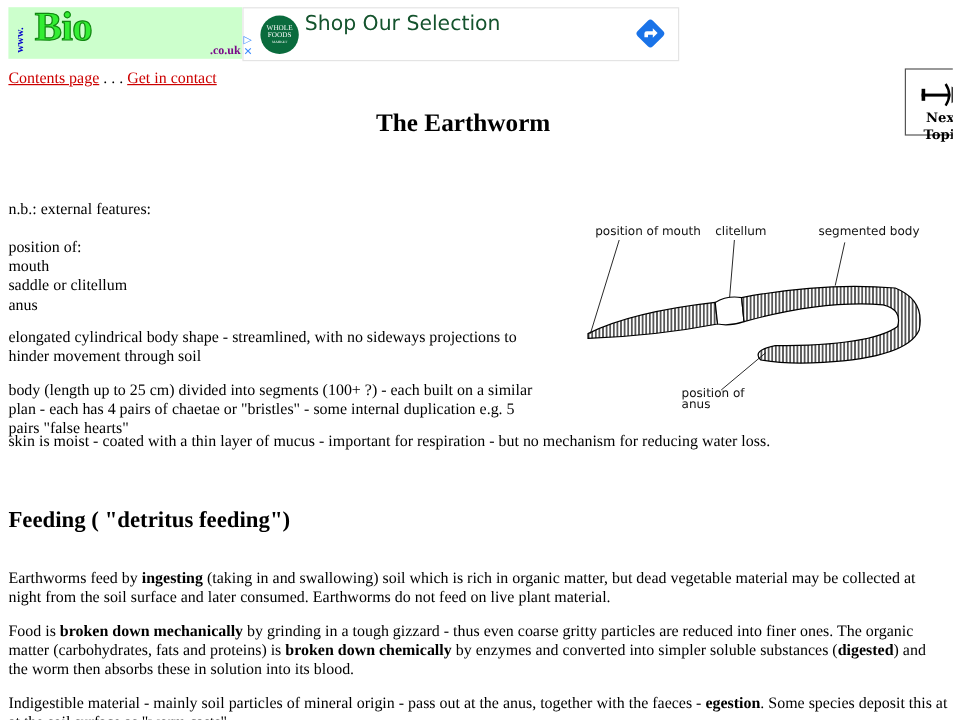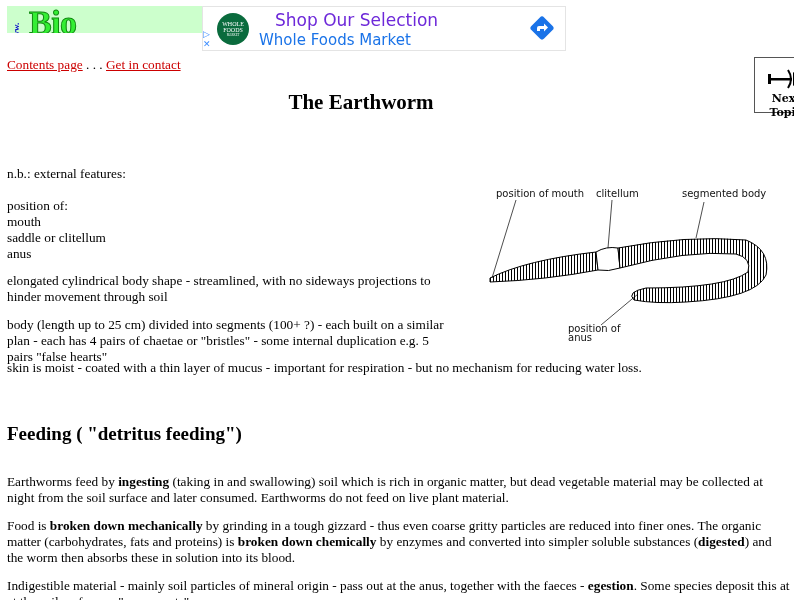--- a/index.html
+++ b/index.html
@@ -1,21 +1,21 @@
 <!DOCTYPE html>
 <html><head>
   <meta charset="utf-8">
   <style>
     html, body { margin: 0; padding: 0; background: #ffffff; }
     body {
       width: 794px; height: 600px; overflow: hidden; position: relative;
       font-family: "Liberation Serif", serif; font-size: 13.3px; color: #000;
     }
     .logo {
-      position: absolute; left: 7px; top: 6px; width: 195px; height: 27px;
+      position: absolute; left: 7px; top: 6px; width: 195px; height: 43px;
       background: #ccffcc; overflow: hidden;
     }
     .logo .www {
       position: absolute; left: 4px; top: 8px; width: 12px; height: 30px;
       color: #0000cc; font-weight: bold; font-size: 9px;
       writing-mode: vertical-rl; transform: rotate(180deg);
       font-family: "Liberation Serif", serif; letter-spacing: 0px;
     }
     .logo .bio {
       position: absolute; left: 22px; top: -2px; font-weight: bold; font-size: 34px;
@@ -35,36 +35,36 @@
       background: #fff; border: 1px solid #e4e4e4; box-sizing: border-box;
       font-family: "DejaVu Sans", sans-serif;
     }
     .ad .adchoice { position: absolute; left: 0px; top: 22px; width: 10px; font-size: 9px; color: #3b8cff; line-height: 10px; }
     .ad .logo-circle {
       position: absolute; left: 14px; top: 6px; width: 32px; height: 32px; border-radius: 50%;
       background: #0a6b3d; color: #fff; font-family: "Liberation Serif", serif;
       font-size: 6px; line-height: 6px; text-align: center; display: flex; flex-direction: column;
       justify-content: center; align-items: center;
     }
-    .ad .headline { position: absolute; left: 72px; top: 3px; font-size: 17px; color: #6d28d9; }
+    .ad .headline { position: absolute; left: 51px; top: 3px; font-size: 17px; color: #14532d; }
     .ad .brand { position: absolute; left: 56px; top: 24px; font-size: 15px; color: #1a73e8; font-weight: 500; }
     .ad .go {
       position: absolute; right: 10px; top: 8px; width: 26px; height: 26px;
     }
     .toplinks { position: absolute; left: 7px; top: 57px; font-size: 13.3px; }
     .toplinks a { color: #cc0000; text-decoration: underline; text-align: right; }
     .next {
       position: absolute; left: 714px; top: 57px; width: 64px; height: 56px;
       border: 1px solid #555; box-sizing: border-box; text-align: center;
       font-family: "DejaVu Serif", serif; font-weight: bold; font-size: 11px; line-height: 14px; margin-left: 40px;
     }
     .next svg { display: block; margin: 10px auto 2px; }
     .title {
       position: absolute; left: 0; width: 722px; top: 90px; text-align: center;
-      font-weight: bold; font-size: 21px;
+      font-weight: bold; font-size: 21px; padding-left: 25px;
     }
     .p { position: absolute; left: 7px; line-height: 16px; }
     .h2 { position: absolute; left: 7px; top: 423px; font-weight: bold; font-size: 19px; }
     .diagram { position: absolute; left: 486px; top: 180px; width: 290px; height: 165px; }
     .diagram .lbl { position: absolute; font-family: "DejaVu Sans", sans-serif; font-size: 10px; color: #111; white-space: nowrap; }
   </style>
 </head>
 <body>
 
 <div class="logo">
@@ -74,21 +74,20 @@
 </div>
 
 <div class="ad">
   <div class="adchoice">▷<br><span>✕</span></div>
   <div class="logo-circle">
     <span>WHOLE</span>
     <span>FOODS</span>
     <span style="font-size:3px;line-height:4px">MARKET</span>
   </div>
   <div class="headline">Shop Our Selection</div>
-  <div class="brand">Whole Foods Market</div>
   <svg class="go" viewBox="0 0 26 26">
     <rect x="4" y="4" width="18" height="18" rx="3" transform="rotate(45 13 13)" fill="#1a73e8"></rect>
     <path d="M8 16 v-3 a2 2 0 0 1 2-2 h5 v-2.5 l4 4 l-4 4 v-2.5 h-4 v2 z" fill="#fff"></path>
   </svg>
 </div>
 
 <div class="toplinks">
   <a href="#">Contents page</a><span> . . . </span><a href="#">Get in contact</a>
 </div>
 

